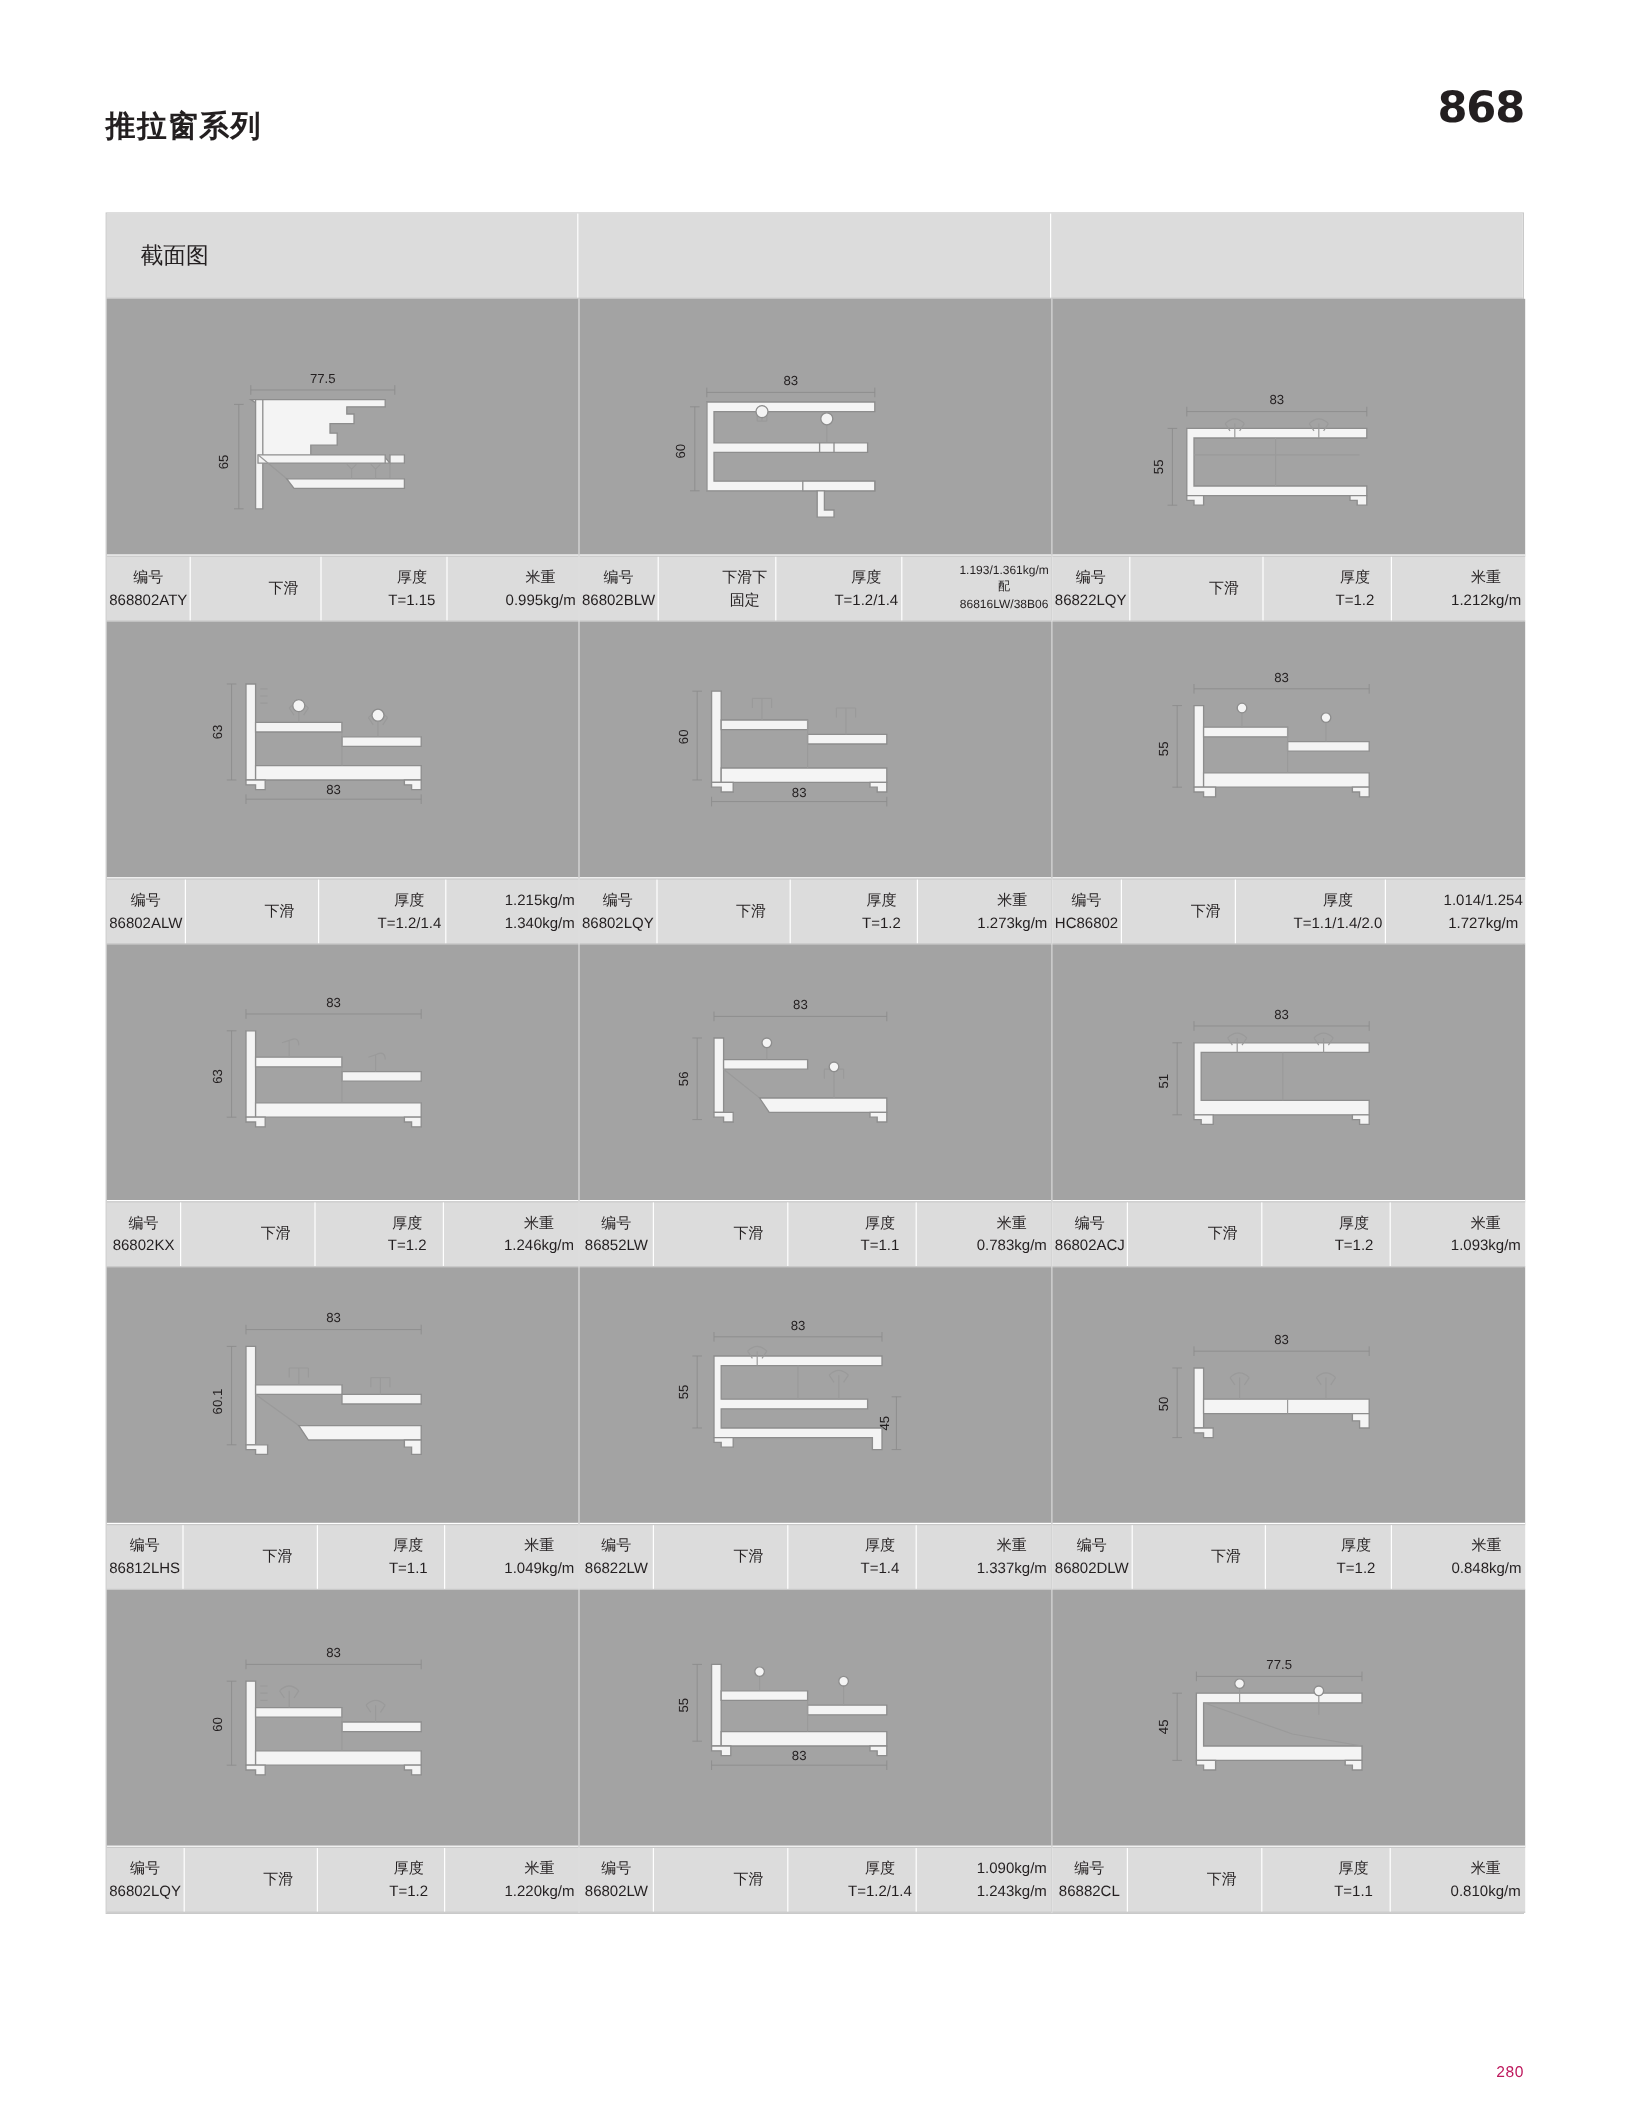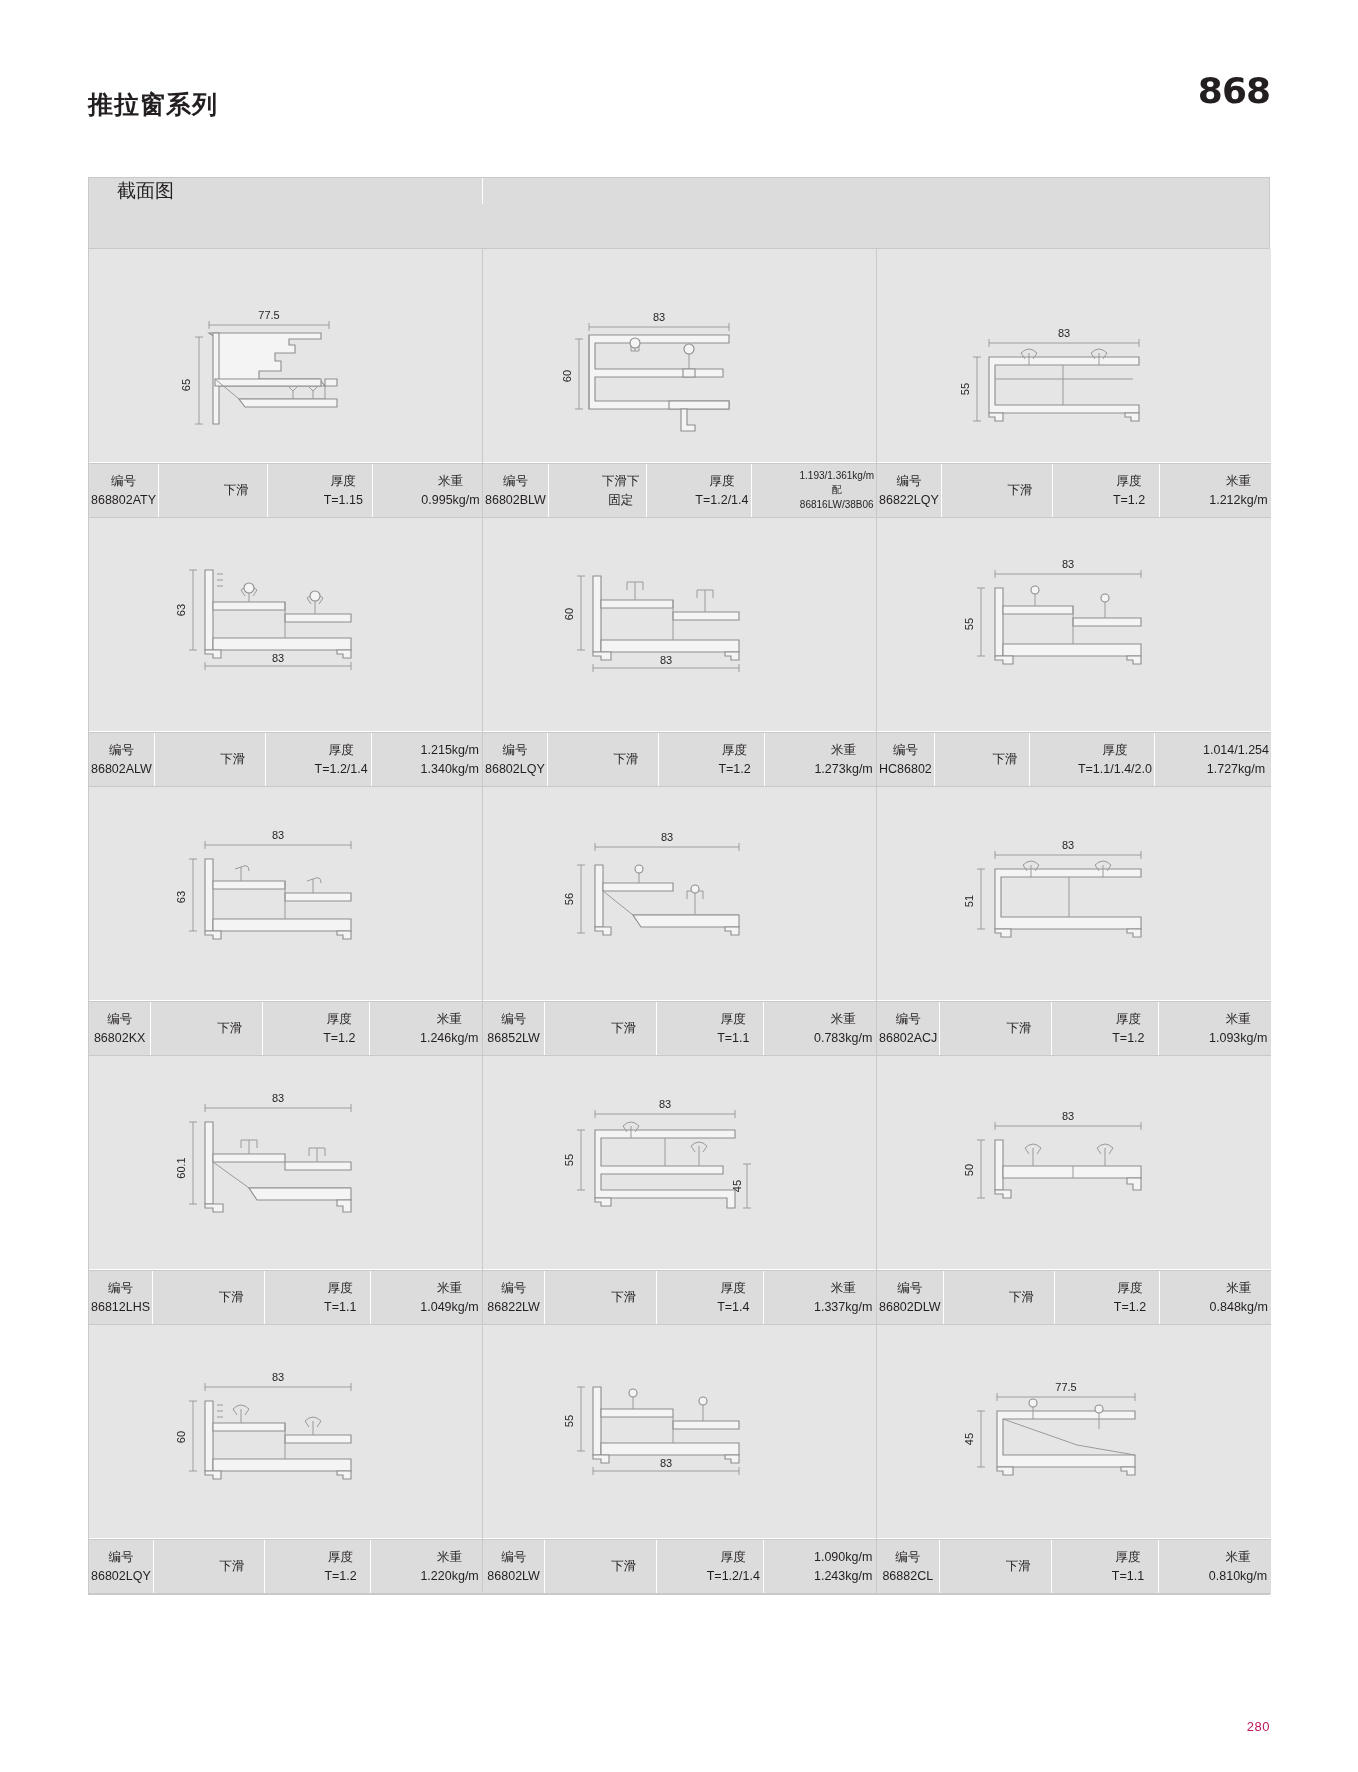--- a/index.html
+++ b/index.html
@@ -55,21 +55,20 @@
     top: 177px;
     width: 1182px;
     border: 1px solid #c9c9c9;
     box-sizing: border-box;
   }
   .band {
     display: flex;
     height: 70px;
     background: #dcdcdc;
     border-bottom: 1px solid #c9c9c9;
-    flex-direction: column;
   }
   .band-cell {
     width: 394px;
     box-sizing: border-box;
     border-right: 1px solid #ffffff;
     display: flex;
     align-items: center;
     padding-left: 28px;
     font-size: 19px;
     color: #231f20;
@@ -82,21 +81,21 @@
   .cell {
     width: 394px;
     box-sizing: border-box;
     border-right: 1px solid #c9c9c9;
   }
   .cell:last-child { border-right: none; }
 
   .fig {
     height: 213px;
     position: relative;
-    background: #e5e5e5;
+    background: #a3a3a3;
     border-bottom: 1px solid #ffffff;
   }
   .fig svg { display: block; }
 
   .specs {
     display: flex;
     height: 53px;
     background: #dcdcdc;
     border-top: 1px solid #c9c9c9;
     border-bottom: 1px solid #c9c9c9;

